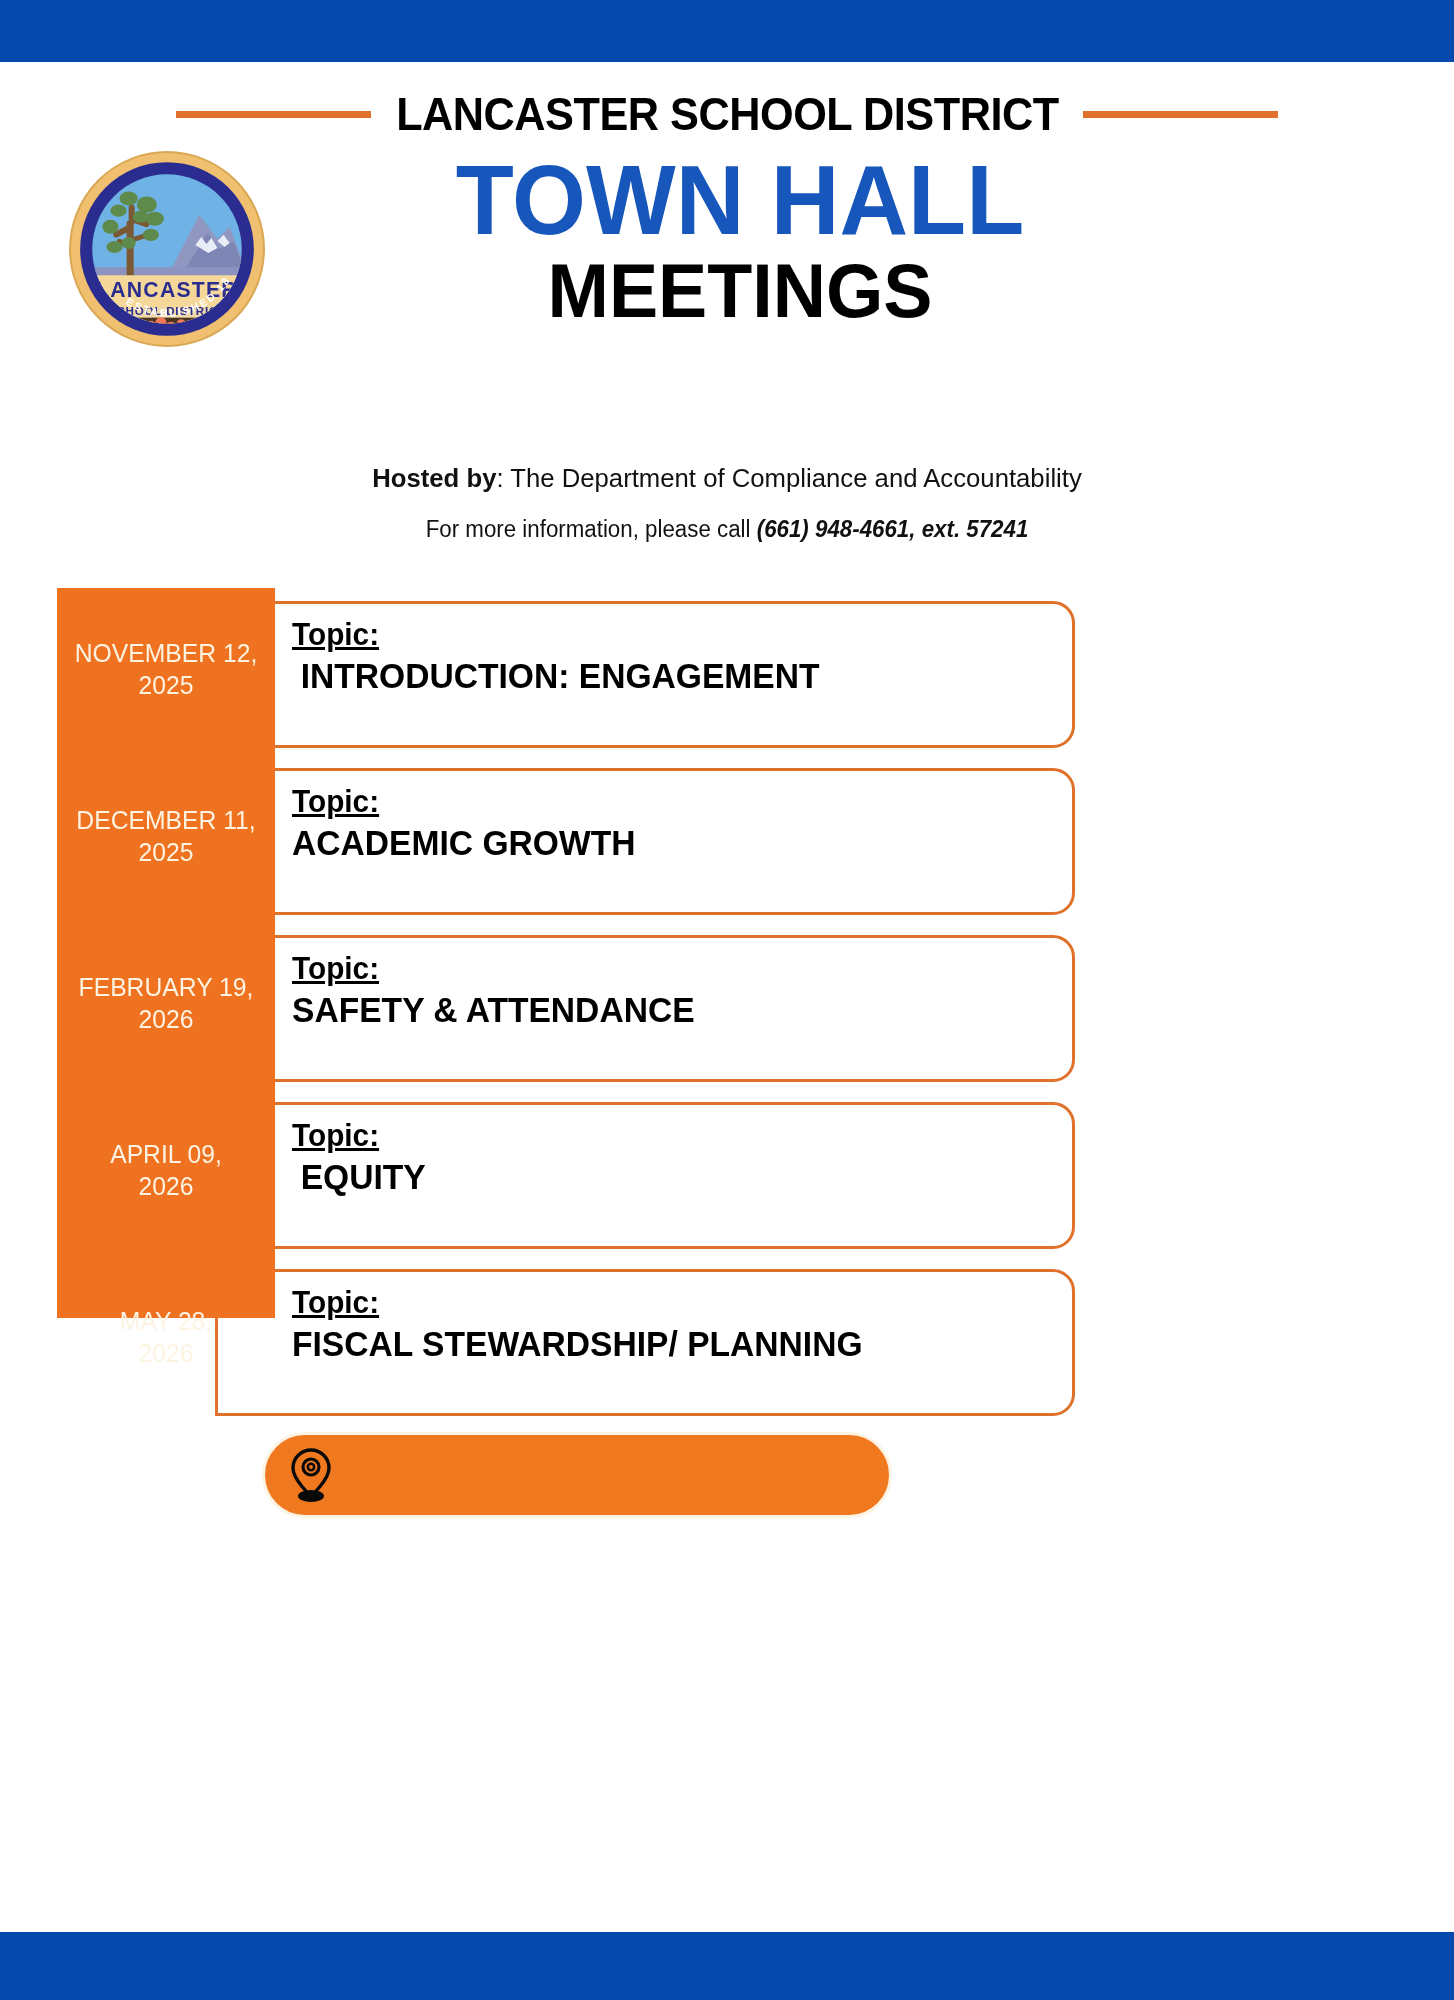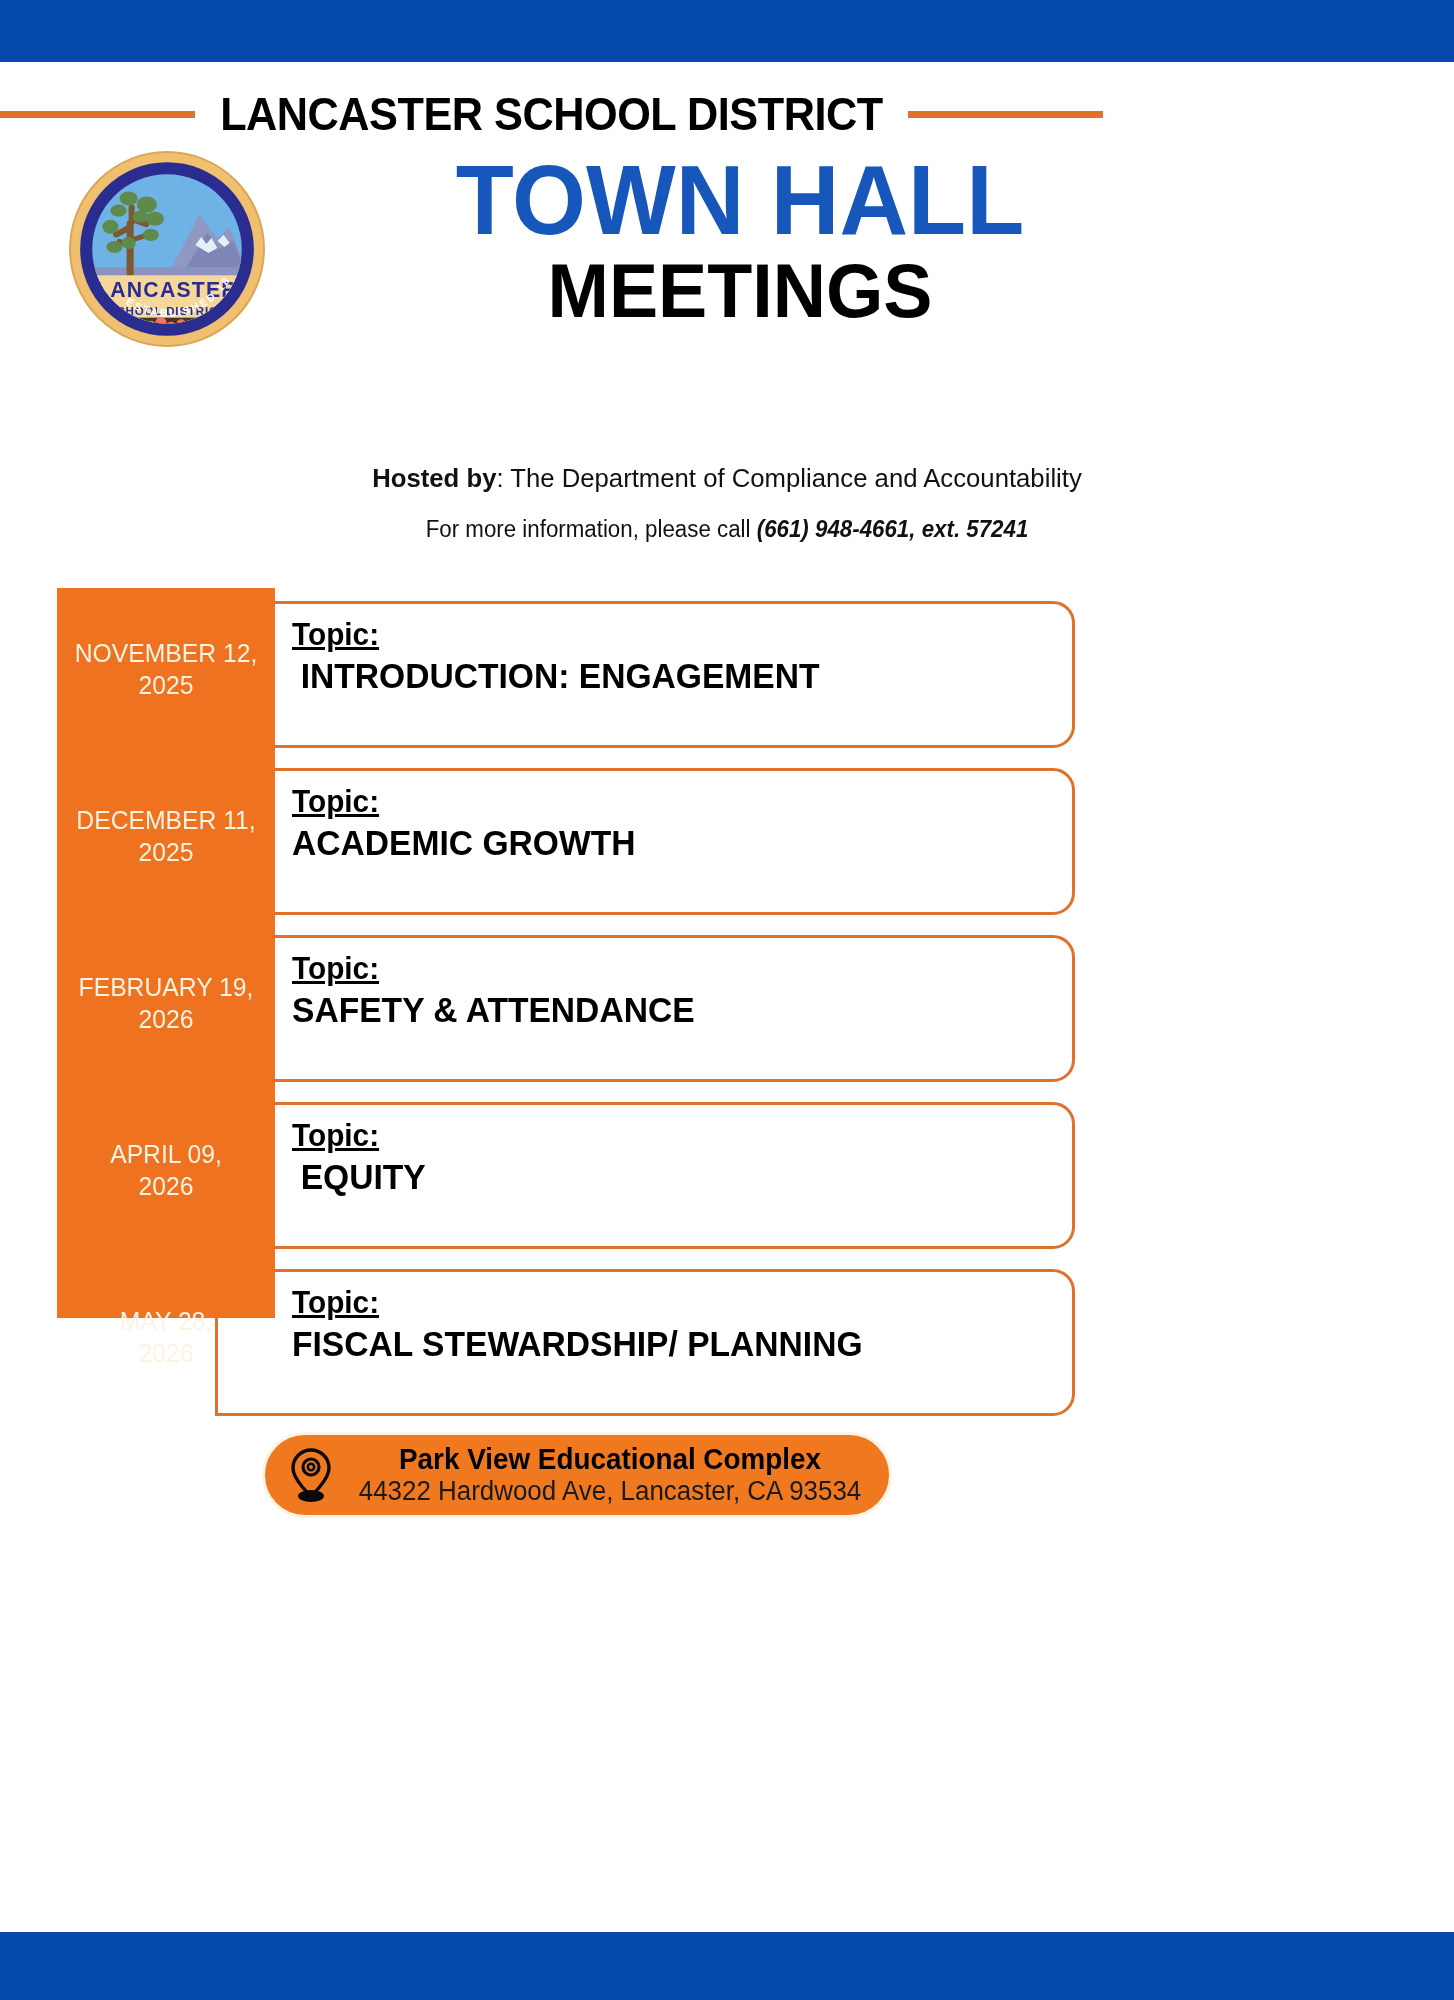--- a/index.html
+++ b/index.html
@@ -15,21 +15,21 @@
   .bar-top, .bar-bottom {
     position:absolute; left:0; width:1454px;
     background:#0549AC;
   }
   .bar-top { top:0; height:62px; }
   .bar-bottom { top:1932px; height:68px; }
 
   
   .district-row {
     position:absolute; top:85px; left:0; width:1454px; height:58px;
-    display:flex; align-items:center; 
+    display:flex; align-items:center; justify-content:center;
   }
   .rule {
     height:7px; background:#E0712B; flex:0 0 auto;
   }
   .rule-left  { width:195px; margin-right:4px; }
   .rule-right { width:195px; margin-left:4px; }
   .district-name {
     font-weight:bold;
     font-size:46px;
     letter-spacing:-0.5px;
@@ -324,19 +324,15 @@
 
 <div class="addr-pill">
   <div class="pin-icon">
     <svg width="46" height="58" viewBox="0 0 46 58" xmlns="http://www.w3.org/2000/svg">
       <ellipse cx="23" cy="50" rx="13" ry="6" fill="#0a0a0a"></ellipse>
       <path d="M23 4 C13 4 5 12 5 22 C5 34 23 50 23 50 C23 50 41 34 41 22 C41 12 33 4 23 4 Z" fill="none" stroke="#0a0a0a" stroke-width="3.4"></path>
       <circle cx="23" cy="21" r="8" fill="none" stroke="#0a0a0a" stroke-width="3.2"></circle>
       <circle cx="23" cy="21" r="3.2" fill="none" stroke="#0a0a0a" stroke-width="2.6"></circle>
     </svg>
   </div>
-  <div class="addr-text">
-    <div class="addr-name">Park View Educational Complex</div>
-    <div class="addr-street">44322 Hardwood Ave, Lancaster, CA 93534</div>
-  </div>
 </div>
 
 <div class="bar-bottom"></div>
 
 </body></html>

